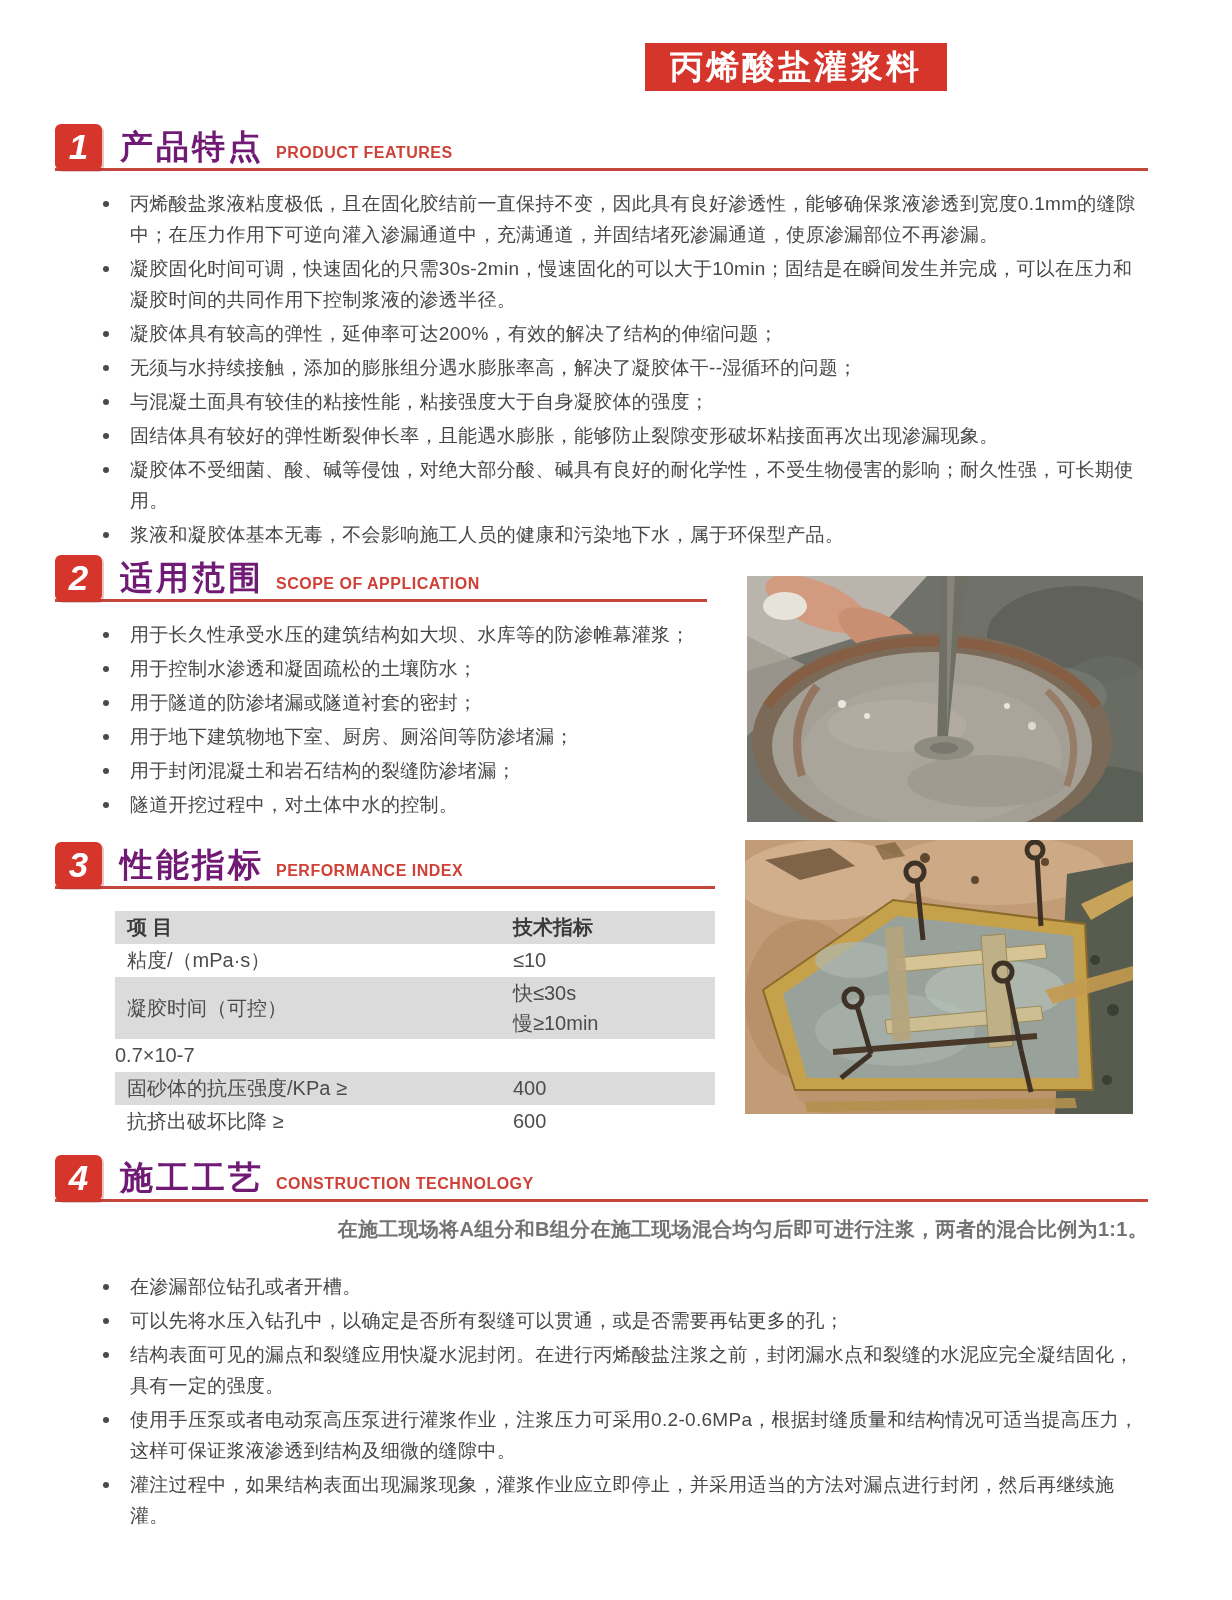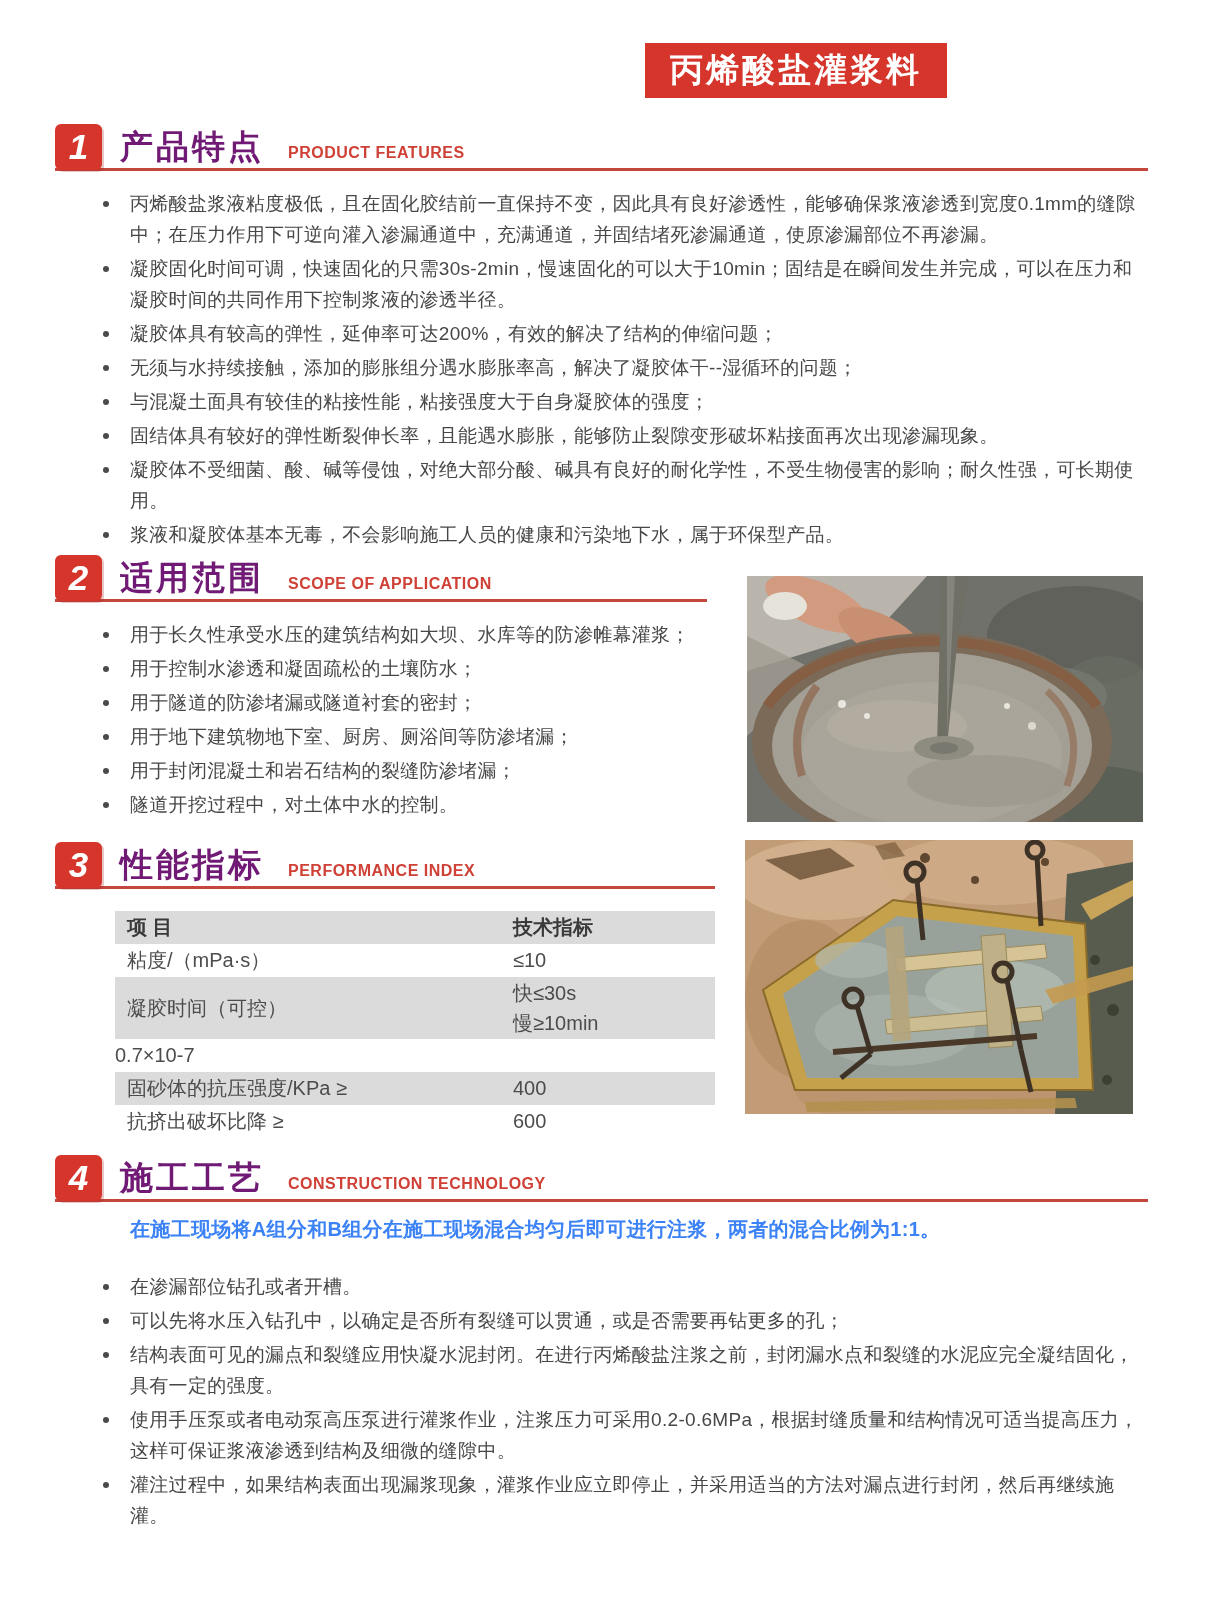--- a/index.html
+++ b/index.html
@@ -1,56 +1,56 @@
 <!DOCTYPE html>
 <html><head>
 <meta charset="utf-8">
 <style>
   html,body{margin:0;padding:0;background:#e8e8e8;}
   .page{position:relative;width:1232px;height:1600px;background:#ffffff;overflow:hidden;
         font-family:"Liberation Sans","DejaVu Sans",sans-serif;}
 
   
-  .banner{position:absolute;left:645px;top:43px;width:302px;height:55px;background:#d6352b;
+  .banner{position:absolute;left:645px;top:43px;width:302px;height:48px;background:#d6352b;
           color:#ffffff;font-size:33px;font-weight:bold;letter-spacing:3px;
           display:flex;align-items:center;justify-content:center;}
 
   
   .sec{position:absolute;}
   .sec1{left:55px;top:122px;width:1093px;}
   .sec2{left:55px;top:553px;width:652px;}
   .sec3{left:55px;top:840px;width:660px;}
   .sec4{left:55px;top:1153px;width:1093px;}
 
   .sec-header{display:flex;align-items:flex-end;border-bottom:3px solid #c4463d;}
   .num{display:flex;align-items:center;justify-content:center;width:47px;height:46px;
        background:#d6352b;color:#fff;font-size:35px;font-weight:bold;font-style:italic;
        border-radius:6px;box-shadow:2px 2px 0 rgba(160,30,25,.25);transform:translateY(2px);}
   .title-zh{font-size:33px;font-weight:bold;color:#701a75;margin-left:18px;letter-spacing:3px;
             line-height:1;padding-bottom:5px;}
-  .title-en{font-size:16px;font-weight:bold;color:#cf4036;margin-left:24px;letter-spacing:.5px;
+  .title-en{font-size:16px;font-weight:bold;color:#cf4036;margin-left:12px;letter-spacing:.5px;
             padding-bottom:6px;white-space:nowrap;}
 
   .bullets{list-style:none;margin:17px 0 0;padding:0;}
   .bullets li{position:relative;padding-left:75px;font-size:19px;color:#474747;
               line-height:31px;margin-bottom:3px;letter-spacing:.3px;}
   .bullets li::before{content:"";position:absolute;left:48px;top:13px;width:6px;height:6px;
               border-radius:50%;background:#4a4a4a;}
 
   
   .ptable{margin:22px 0 0 60px;width:600px;font-size:20px;color:#4c4c4c;}
   .t-row{display:flex;align-items:center;min-height:31px;padding:1px 0;gap:36px;}
   .t-row.gray{background:#dbdbdb;}
   .t-head{font-weight:bold;color:#3a3a3a;}
   .t-item{width:350px;padding-left:12px;}
   .t-val{flex:1;}
   .t-val .line{display:block;line-height:30px;}
 
   
-  .intro{margin:14px 0 0 75px;font-size:20px;font-weight:bold;color:#3b82f6;letter-spacing:.3px;}
+  .intro{margin:14px 0 0 75px;font-size:20px;font-weight:bold;color:#737373;letter-spacing:.3px;text-align:right;}
 
   
   .photo{position:absolute;overflow:hidden;}
   .photo1{left:747px;top:576px;width:396px;height:246px;}
   .photo2{left:745px;top:840px;width:388px;height:274px;}
   .photo svg{display:block;width:100%;height:100%;}
 </style>
 </head>
 <body>
 

